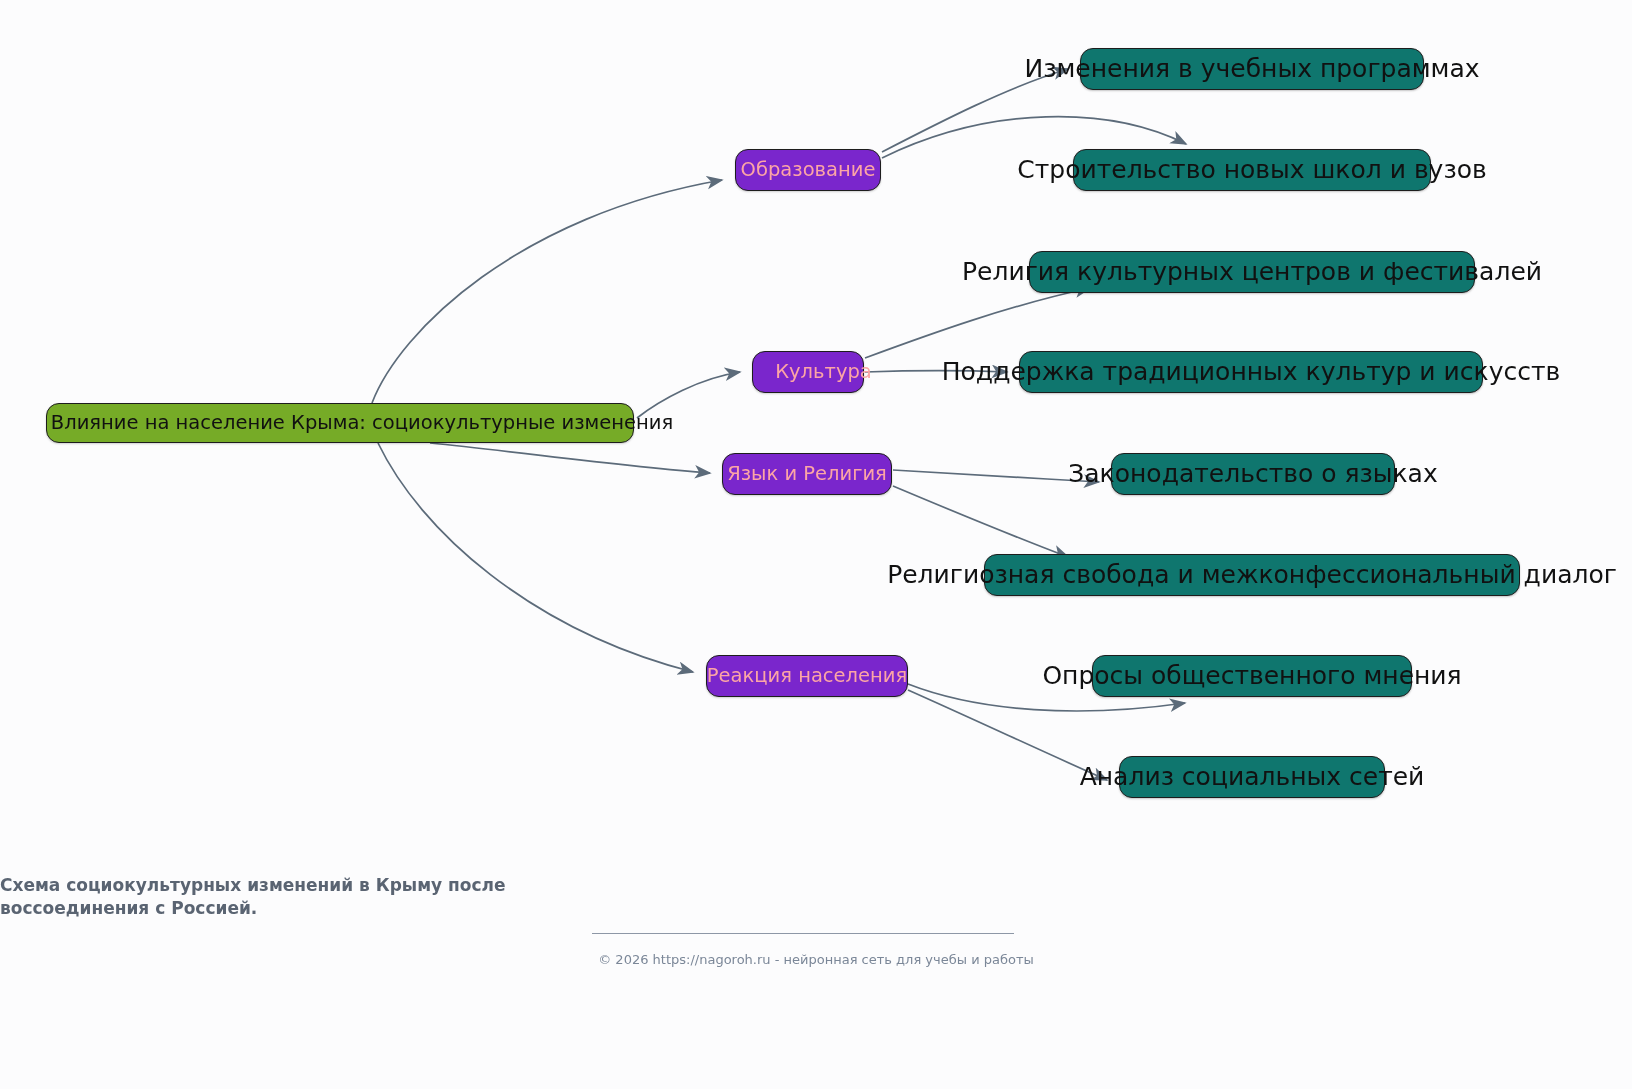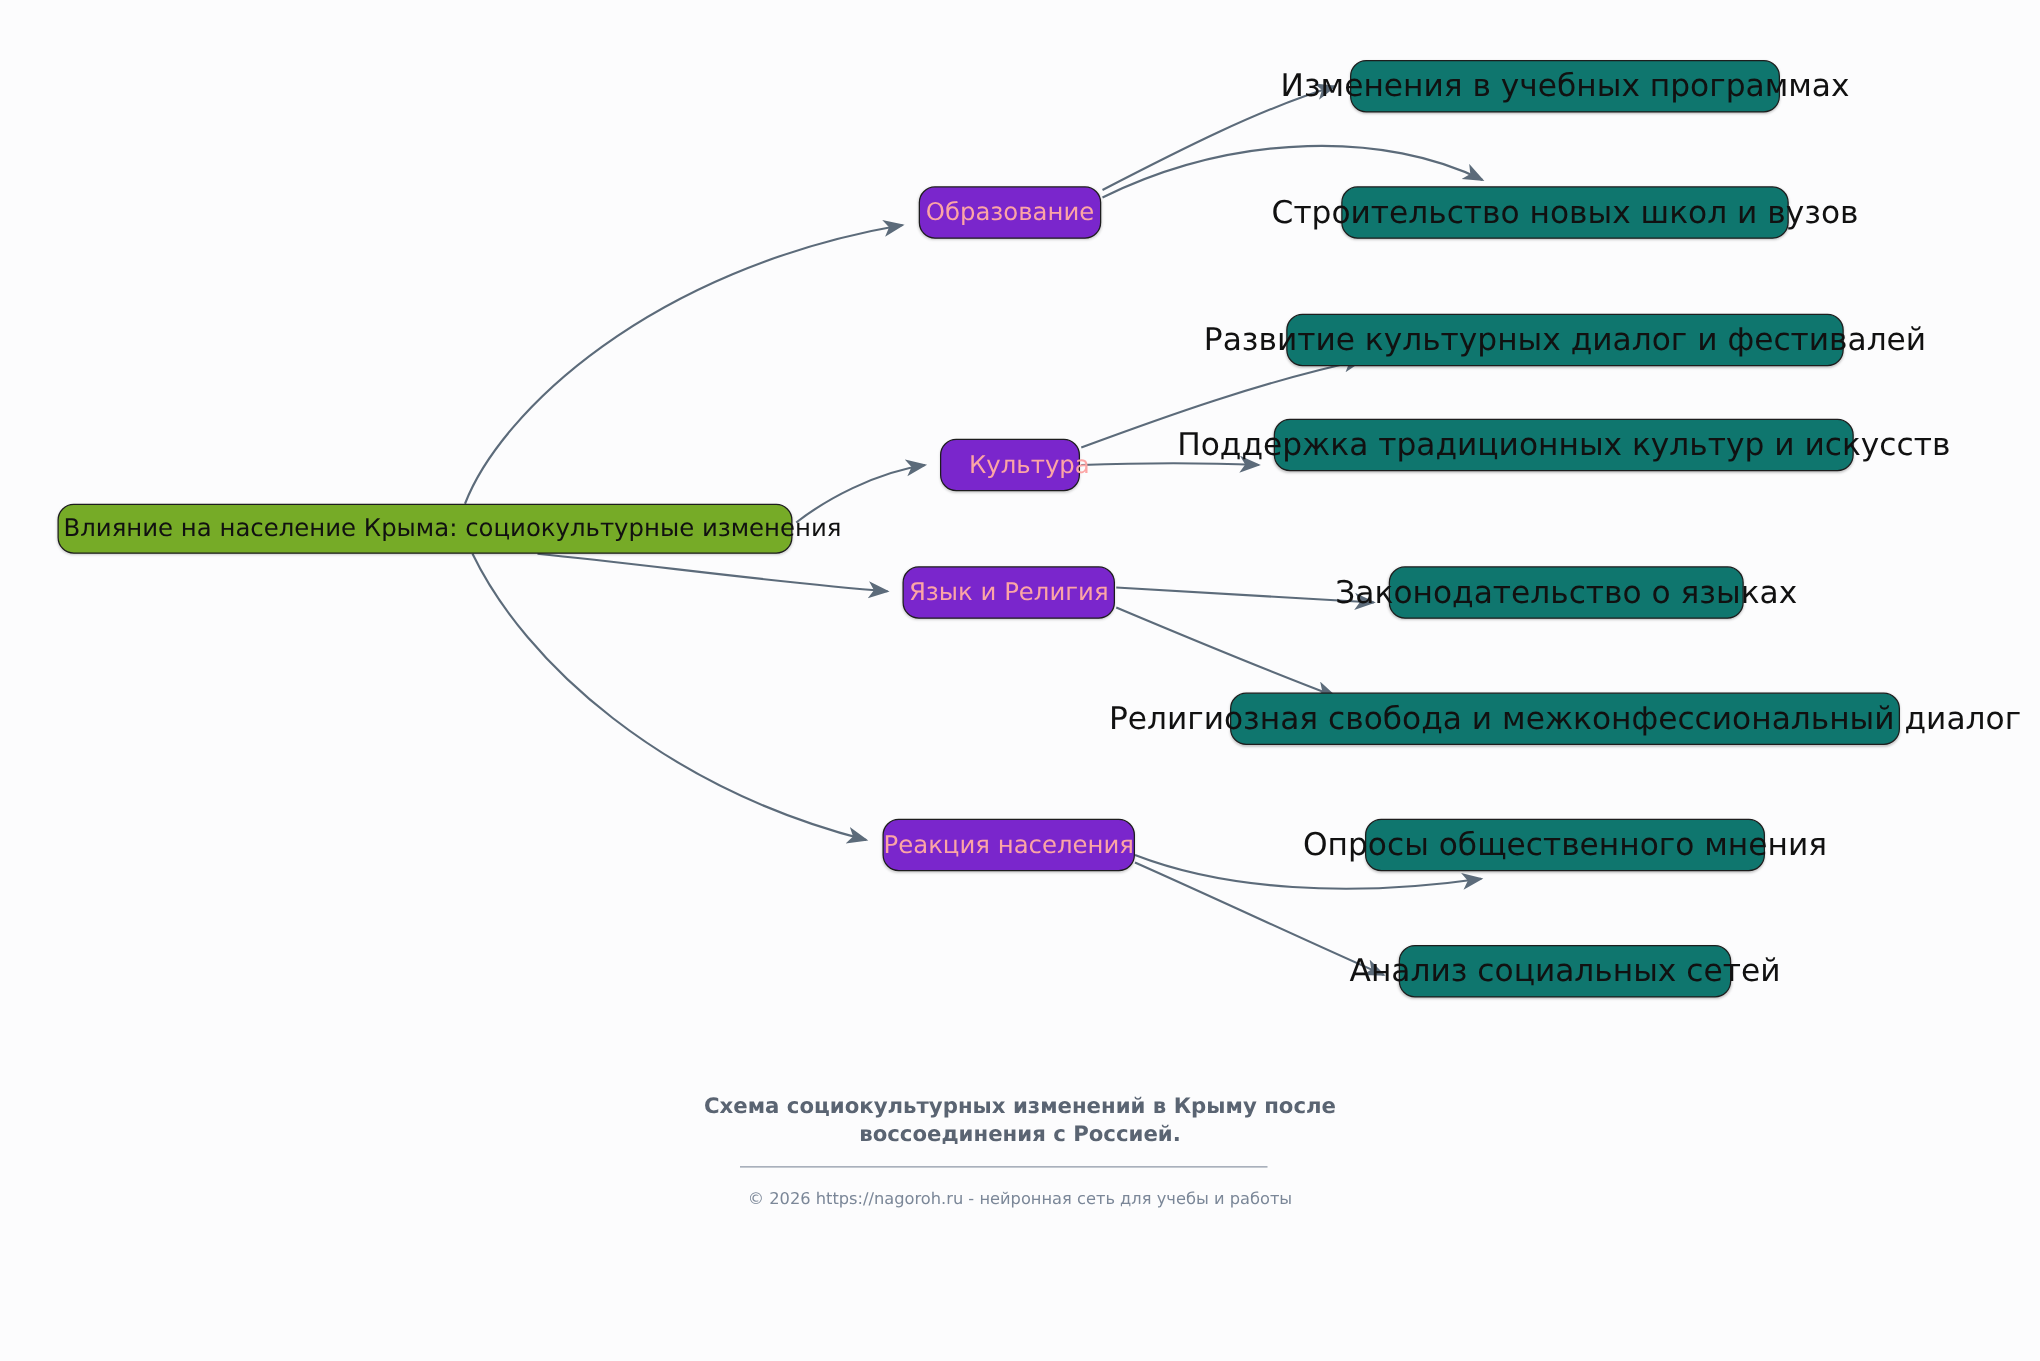--- a/index.html
+++ b/index.html
@@ -61,21 +61,21 @@
     color: #111111;
     font-size: 25px;
     height: 42px;
     box-shadow: 0 1px 2px rgba(0,0,0,0.22);
   }
   .caption {
     position: absolute;
     left: 0;
     width: 1632px;
     top: 874px;
-    text-align: center;
+    text-align: left;
     color: #5a6472;
     font-size: 17px;
     font-weight: bold;
     line-height: 1.35;
   }
   .caption-rule {
     position: absolute;
     left: 592px;
     top: 933px;
     width: 422px;
@@ -119,22 +119,22 @@
         <path d="M 908 690 C 980 722 1050 755 1107 780" marker-end="url(#arrow)"></path>
       </g>
   </svg>
 
   <div id="nodes">
       <div class="node node-root" style="left: 46px; top: 403px; width: 588px; height: 40px;">Влияние на население Крыма: социокультурные изменения</div>
       <div class="node node-branch" style="left: 735px; top: 149px; width: 146px; height: 42px;">Образование</div>
       <div class="node node-leaf" style="left: 1080px; top: 48px; width: 344px; height: 42px;">Изменения в учебных программах</div>
       <div class="node node-leaf" style="left: 1073px; top: 149px; width: 358px; height: 42px;">Строительство новых школ и вузов</div>
       <div class="node node-branch" style="left: 752px; top: 351px; width: 112px; height: 42px; padding-left: 31px;">Культура</div>
-      <div class="node node-leaf" style="left: 1029px; top: 251px; width: 446px; height: 42px;">Развитие культурных диалог и фестивалей</div>
-      <div class="node node-leaf" style="left: 1019px; top: 335px; width: 464px; height: 42px;">Поддержка традиционных культур и искусств</div>
+      <div class="node node-leaf" style="left: 1029px; top: 251px; width: 446px; height: 42px;">Религия культурных центров и фестивалей</div>
+      <div class="node node-leaf" style="left: 1019px; top: 351px; width: 464px; height: 42px;">Поддержка традиционных культур и искусств</div>
       <div class="node node-branch" style="left: 722px; top: 453px; width: 170px; height: 42px;">Язык и Религия</div>
       <div class="node node-leaf" style="left: 1111px; top: 453px; width: 284px; height: 42px;">Законодательство о языках</div>
       <div class="node node-leaf" style="left: 984px; top: 554px; width: 536px; height: 42px;">Религиозная свобода и межконфессиональный диалог</div>
       <div class="node node-branch" style="left: 706px; top: 655px; width: 202px; height: 42px;">Реакция населения</div>
       <div class="node node-leaf" style="left: 1092px; top: 655px; width: 320px; height: 42px;">Опросы общественного мнения</div>
       <div class="node node-leaf" style="left: 1119px; top: 756px; width: 266px; height: 42px;">Анализ социальных сетей</div>
     </div>
 
   <div class="caption">
     <div>Схема социокультурных изменений в Крыму после</div>

